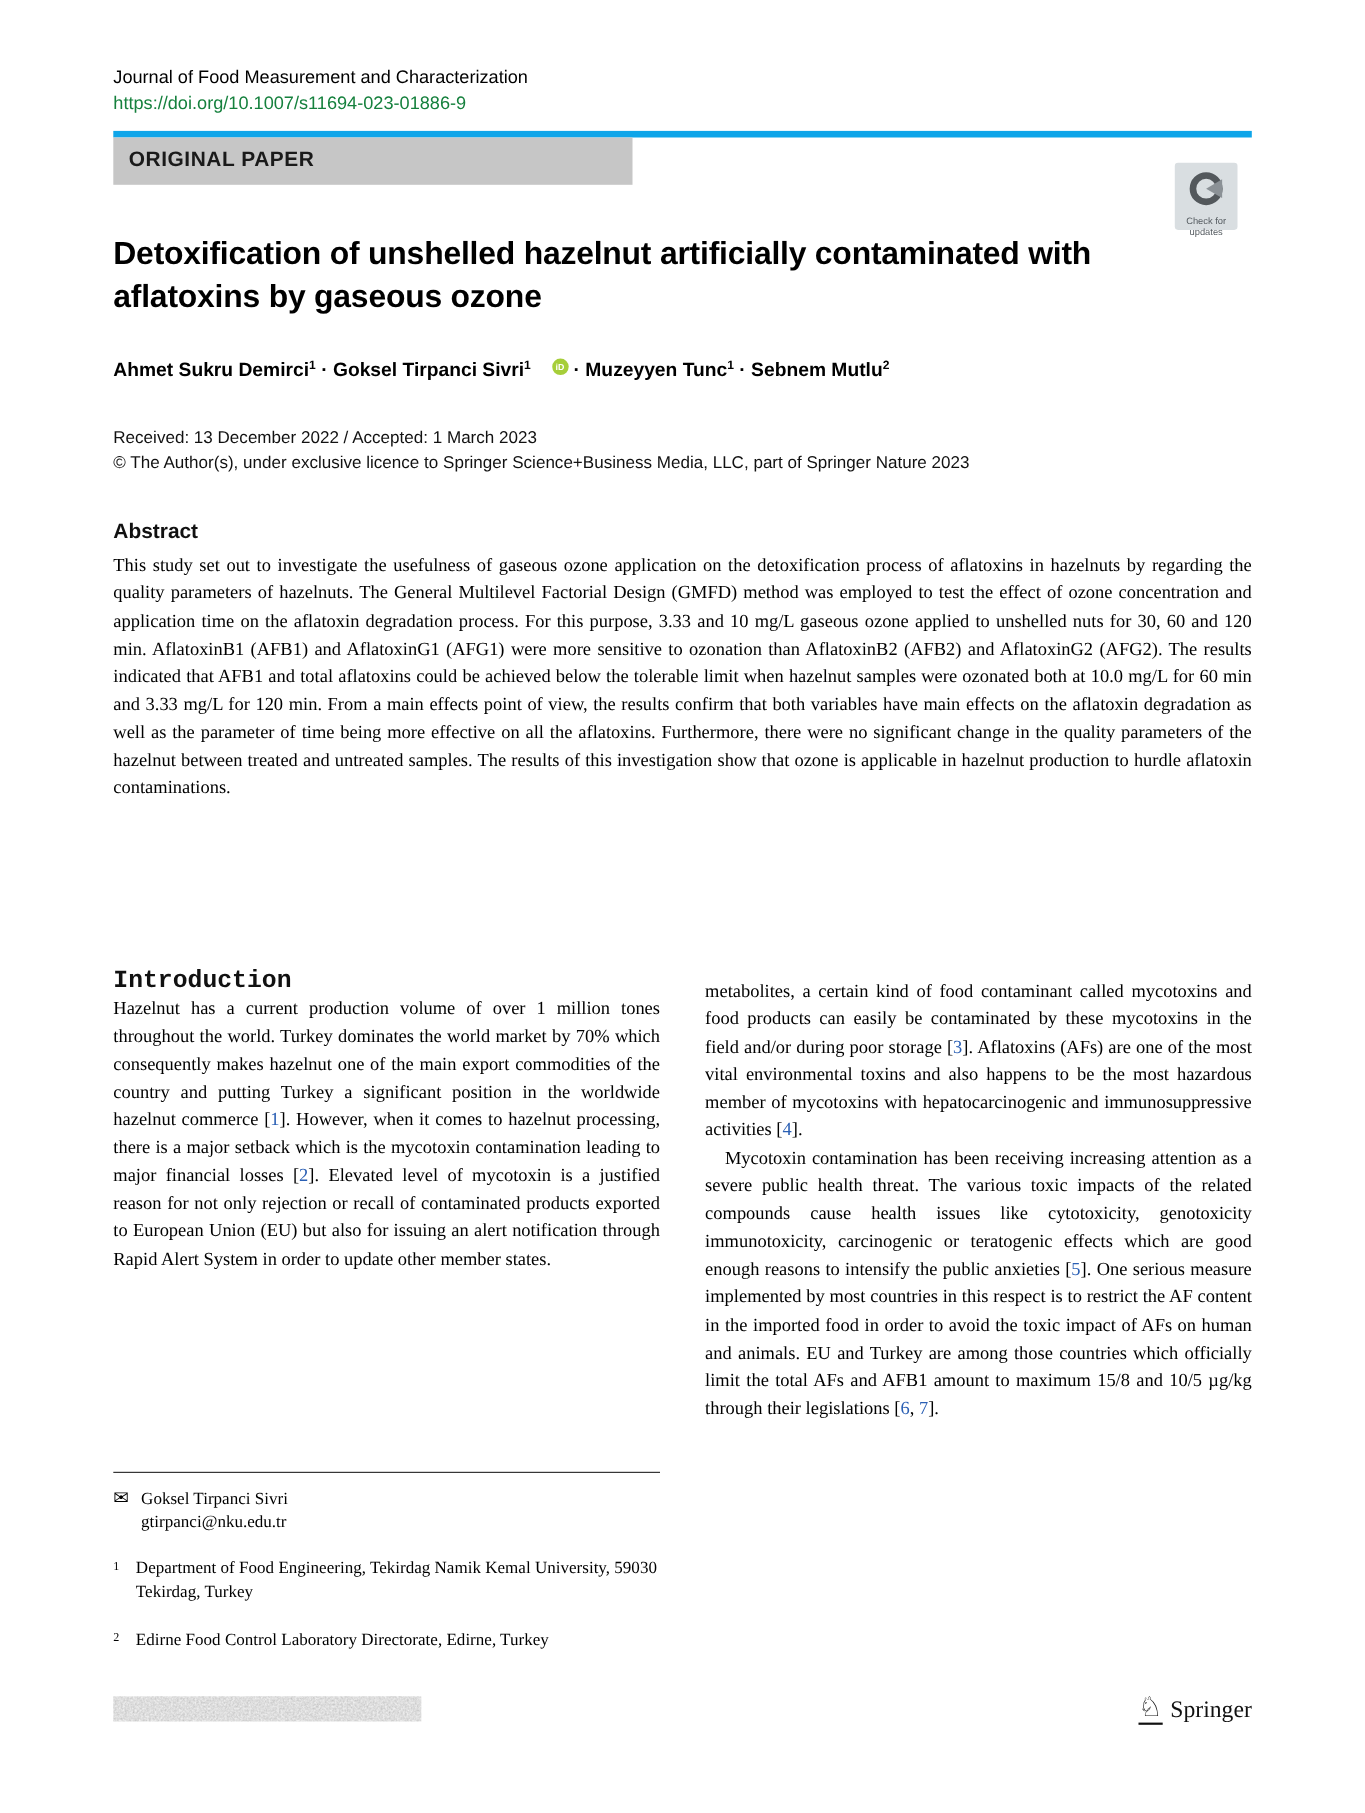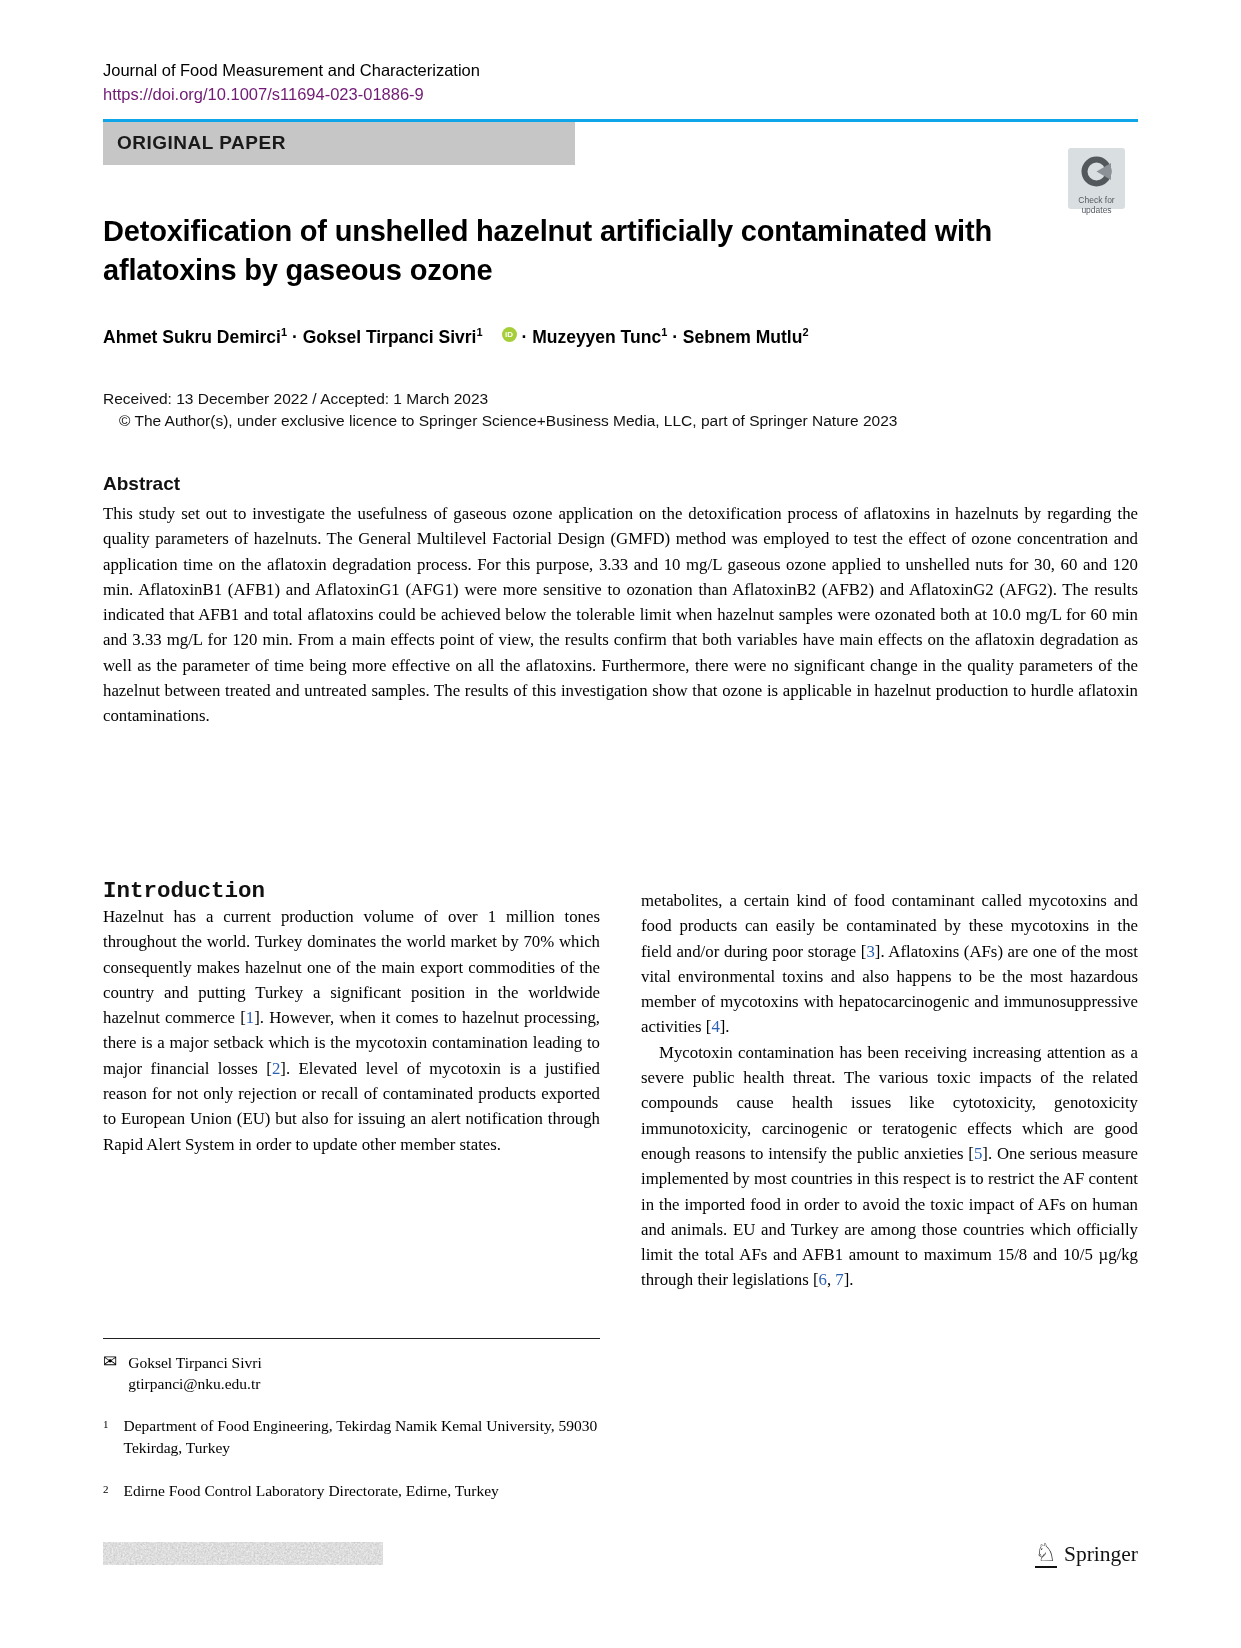--- a/index.html
+++ b/index.html
@@ -1,36 +1,36 @@
 <!DOCTYPE html>
 <html><head>
 <meta charset="utf-8">
 <style>
   * { margin:0; padding:0; box-sizing:border-box; }
   html,body { background:#ffffff; }
   body { width:1241px; height:1648px; position:relative; font-family:"Liberation Sans", sans-serif; color:#111; }
   .page { position:absolute; inset:0; width:1241px; height:1648px; overflow:hidden; background:#fff; }
 
   .journal   { position:absolute; left:103px; top:61px;  font-size:16.5px; color:#000; }
-  .doi       { position:absolute; left:103px; top:85px;  font-size:16.5px; color:#701a75; text-decoration:none; }
+  .doi       { position:absolute; left:103px; top:85px;  font-size:16.5px; color:#15803d; text-decoration:none; }
 
-  .banner-row{ position:absolute; left:103px; top:119px; width:1035px; border-top:3px solid #0ea5e9; }
+  .banner-row{ position:absolute; left:103px; top:119px; width:1035px; border-top:6px solid #0ea5e9; }
   .banner    { width:472px; background:#c6c6c6; font-weight:bold; font-size:19px; letter-spacing:.5px; color:#1a1a1a; padding:10px 0 11px 14px; }
 
   .check-badge{ position:absolute; left:1068px; top:148px; width:57px; height:61px; background:#d9dee1; border-radius:3px; text-align:center; padding-top:5px; cursor:pointer; }
   .badge-text { font-size:8.5px; line-height:10px; color:#555b60; margin-top:1px; }
 
   .title  { position:absolute; left:103px; top:212px; width:1012px; font-weight:bold; font-size:29px; line-height:39px; color:#000; letter-spacing:-.2px; }
   .authors{ position:absolute; left:103px; top:326px; font-weight:bold; font-size:17.5px; color:#000; }
   .authors sup { font-size:11px; }
   .orcid { display:inline-block; width:15px; height:15px; border-radius:50%; background:#a6ce39; color:#fff; font-size:8px; font-weight:bold; line-height:15px; text-align:center; vertical-align:6px; margin-left:19px; }
   .sep { font-weight:bold; }
 
   .dates     { position:absolute; left:103px; top:390px; font-size:15.5px; }
-  .copyright { position:absolute; left:103px; top:412px; font-size:15.5px;margin-left:16px; }
+  .copyright { position:absolute; left:103px; top:412px; font-size:15.5px; }
 
   .abs-h { position:absolute; left:103px; top:473px; font-size:19px; font-weight:bold; }
   .abs-p { position:absolute; left:103px; top:501px; width:1035px; font-family:"Liberation Serif", serif; font-size:16.8px; line-height:25.3px; text-align:justify; color:#000; }
   .keywords { position:absolute; left:103px; top:806px; width:1035px; font-family:"Liberation Serif", serif; font-size:16.5px; color:#000; }
   .keywords b { font-family:"Liberation Sans", sans-serif; font-size:16px; margin-right:10px; }
 
   .col-left  { position:absolute; left:103px; top:878px; width:497px; }
   .col-left h2 { font-size:22.5px; font-weight:bold; font-family:Liberation Mono, monospace; }
   .col-right { position:absolute; left:641px; top:888px; width:497px; }
   .body-p { font-family:"Liberation Serif", serif; font-size:16.8px; line-height:25.3px; text-align:justify; color:#000; }

